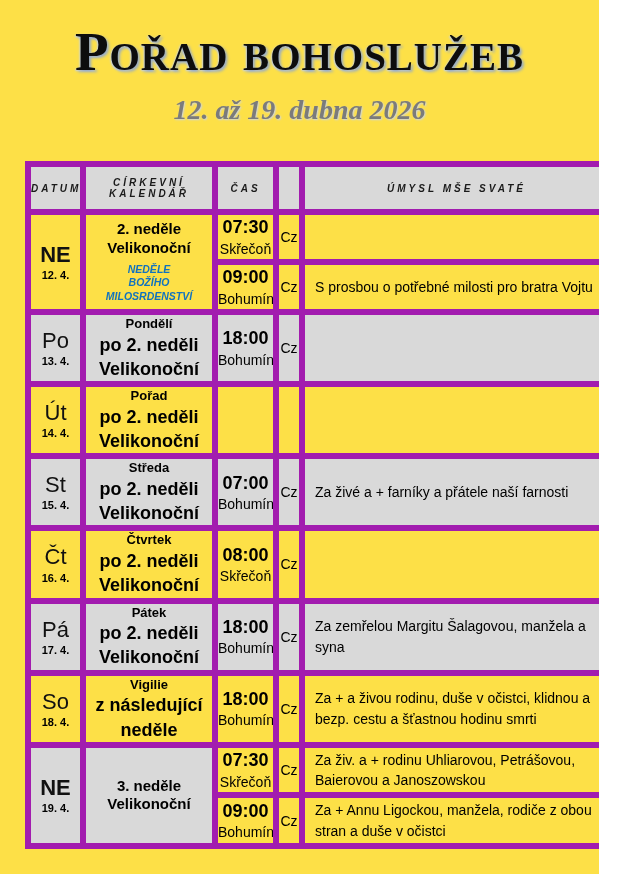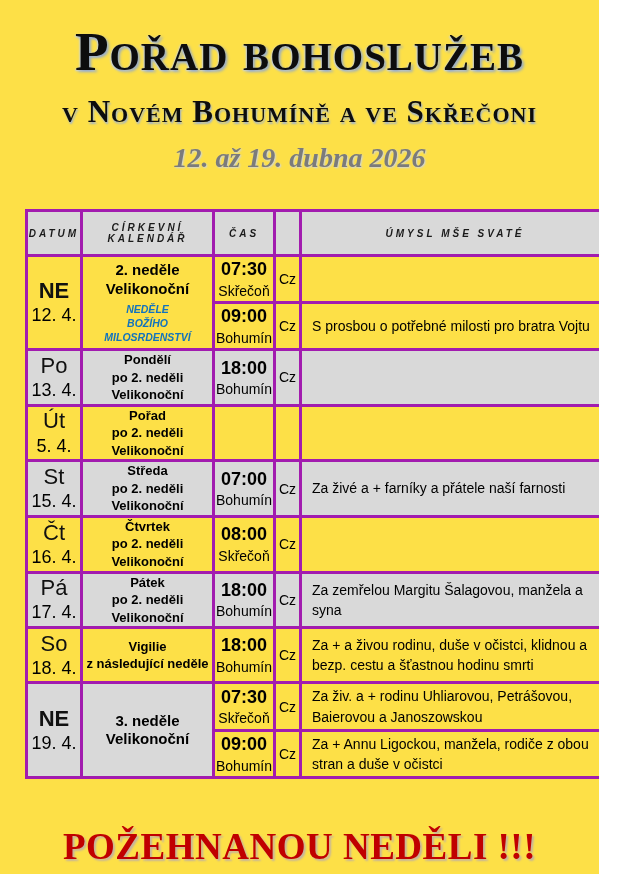--- a/index.html
+++ b/index.html
@@ -57,46 +57,46 @@
     margin: 37px 0 0 25px;
     border: 2px solid #000;
   }
   .schedule col.c-datum  { width: 55px; }
   .schedule col.c-kal    { width: 132px; }
   .schedule col.c-cas    { width: 61px; }
   .schedule col.c-lang   { width: 26px; }
   .schedule col.c-umysl  { width: 309px; }
 
   .schedule th, .schedule td {
-    border: 3px solid #a21caf;
+    border: 6px solid #a21caf;
     padding: 0;
     vertical-align: middle;
     text-align: center;
     overflow: hidden;
   }
   .schedule thead th {
     height: 42px;
     background: #d9d9d9;
     font-style: italic;
     font-weight: bold;
     font-size: 10px;
     letter-spacing: 3px;
     color: #1a1a1a;
     border-bottom: 2px solid #000;
   }
   tr.shaded td { background: #d9d9d9; }
   td.cell-shaded { background: #d9d9d9; }
 
   td.c-day .day-name { font-size: 22px; line-height: 1.05; color: #111; }
   td.c-day .day-name.bold { font-weight: bold; }
-  td.c-day .day-date { font-size: 18px; font-weight: normal; margin-top: 3px; }
+  td.c-day .day-date { font-size: 11px; font-weight: bold; margin-top: 3px; }
 
   td.c-cal { line-height: 1.35; }
   .kal-line1 { font-weight: bold; font-size: 13px; }
-  .kal-line2 { font-weight: bold; font-size: 13px; }
+  .kal-line2 { font-weight: bold; font-size: 18px; }
   .feast { font-weight: bold; font-size: 15px; line-height: 1.25; padding: 0 8px; }
   .feast-note { font-weight: bold; font-style: italic; font-size: 10.5px; line-height: 1.3; margin-top: 5px; }
 
   td.c-time .t-hour  { font-weight: bold; font-size: 18px; line-height: 1.3; }
   td.c-time .t-place { font-size: 14px; line-height: 1.3; }
   td.c-lang { font-size: 14px; }
   td.c-intent {
     text-align: left;
     font-size: 14px;
     line-height: 1.45;
@@ -125,21 +125,20 @@
     text-shadow: 2px 2px 2px #c5b49e;
   }
 </style>
 </head>
 <body>
 
 <div class="page">
 
   <div class="head-block">
     <div class="doc-title">Pořad bohoslužeb</div>
-    <div class="doc-subtitle">v Novém Bohumíně a ve Skřečoni</div>
     <div class="doc-daterange">12. až 19. dubna 2026</div>
   </div>
 
   <table class="schedule">
     <colgroup>
       <col class="c-datum">
         <col class="c-kal">
         <col class="c-cas">
         <col class="c-lang">
         <col class="c-umysl">
@@ -196,21 +195,21 @@
           <div class="t-hour">18:00</div>
           <div class="t-place">Bohumín</div>
         </td>
         <td class="c-lang">Cz</td>
         <td class="c-intent"></td>
       </tr>
 
       <tr class="h-single">
         <td class="c-day">
           <div class="day-name">Út</div>
-          <div class="day-date">5. 4.</div>
+          <div class="day-date">14. 4.</div>
         </td>
         <td class="c-cal">
           <div class="kal-line1">Pořad</div>
           <div class="kal-line2">po 2. neděli Velikonoční</div>
         </td>
         <td class="c-time">
           <div class="t-hour"></div>
           <div class="t-place"></div>
         </td>
         <td class="c-lang"></td>

